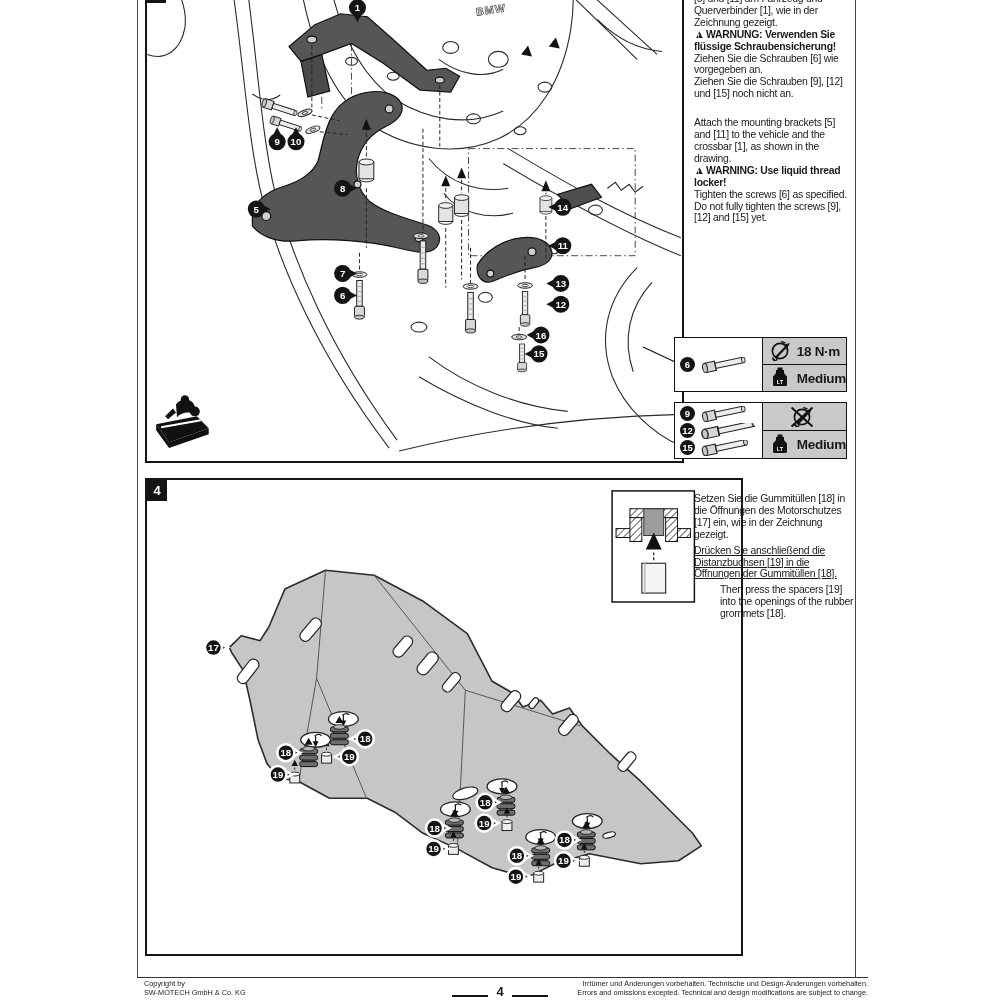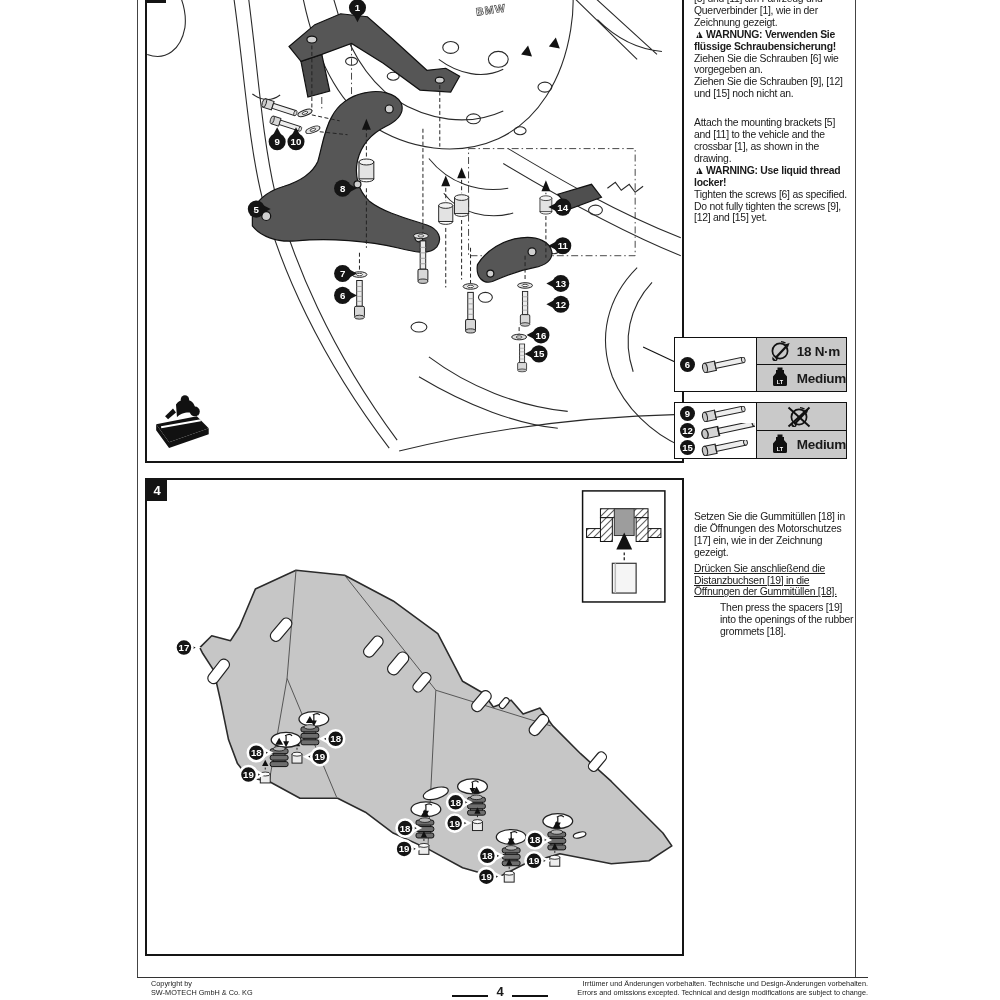--- a/index.html
+++ b/index.html
@@ -1,53 +1,53 @@
 <!DOCTYPE html>
 <html><head>
 <meta charset="utf-8">
 <style>
   html,body{margin:0;padding:0;background:#fff;}
   #page{position:relative;width:1000px;height:1000px;background:#fff;overflow:hidden;
         font-family:"Liberation Sans",sans-serif;color:#1a1a1a;}
   .vline{position:absolute;width:1px;background:#444;top:0;height:977px;}
   .panel{position:absolute;border:2px solid #151515;background:#fff;box-sizing:border-box;}
   #panel3{left:145px;top:-20px;width:539px;height:483px;z-index:1;}
-  #panel4{left:145px;top:478px;width:539px;height:478px;z-index:1;}
+  #panel4{left:145px;top:478px;width:598px;height:478px;z-index:1;}
   .panel svg{position:absolute;left:0;top:0;width:100%;height:100%;}
   .stepbox{position:absolute;background:#141414;color:#fff;z-index:6;
            display:flex;align-items:center;justify-content:center;
            font-weight:bold;font-size:13px;}
   #step3box{left:147px;top:-16px;width:19px;height:19px;}
   #step4box{left:147px;top:480px;width:20px;height:21px;}
   .txtcol{position:absolute;left:694px;width:160px;z-index:2;}
-  #col3{top:-7px;} #col4{top:511px;}
+  #col3{top:-7px;} #col4{top:493px;}
   .txtcol p{margin:0;font-size:10.4px;line-height:11.9px;letter-spacing:-0.25px;}
   .txtcol p.b{font-weight:bold;}
   .tri{display:inline-block;position:relative;width:12px;font-style:normal;}
   .tri .t1{font-size:11px;color:#111;}
   .tri .t2{position:absolute;left:3.6px;top:2.4px;font-size:7px;color:#fff;font-weight:bold;}
   #torque-wrap{position:absolute;left:674px;top:337px;z-index:4;display:flex;
                flex-direction:column;gap:10px;}
   .tbox{display:flex;border:1.6px solid #111;background:#fff;width:173px;box-sizing:border-box;}
   .tleft{width:85px;display:flex;flex-direction:column;justify-content:center;
          padding:2px 0 2px 5px;gap:1px;}
   .prow{display:flex;align-items:center;gap:2px;}
   .trows{flex:1;border-left:1.6px solid #111;display:flex;flex-direction:column;}
-  .trow{flex:1;background:#c9c9c9;display:flex;align-items:center;padding-left:11px;gap:5px;}
+  .trow{flex:1;background:#c9c9c9;display:flex;align-items:center;padding-left:5px;gap:5px;}
   .trow+.trow{border-top:1.6px solid #111;}
   .tlabel{font-weight:bold;font-size:13.5px;letter-spacing:-0.3px;}
   .ticon{width:24px;height:24px;flex:0 0 auto;}
   .ticon .lt{font:bold 5.5px "Liberation Sans",sans-serif;fill:#fff;text-anchor:middle;}
   .mini{width:15px;height:15px;border-radius:50%;background:#141414;color:#fff;
         font-size:9.5px;font-weight:bold;display:inline-flex;align-items:center;
         justify-content:center;flex:0 0 auto;}
   .pscrew{height:16px;}
   #footer-line{position:absolute;left:137px;top:977px;width:731px;height:1.2px;background:#333;}
   .foot{position:absolute;top:980px;font-size:7.3px;line-height:8.6px;color:#222;}
-  #foot-left{left:151px;}
+  #foot-left{left:144px;}
   #foot-right{right:132px;text-align:right;}
   #pageno{position:absolute;left:0;right:0;top:984px;text-align:center;
           font-weight:bold;font-size:13px;z-index:3;}
   .pagedash{position:absolute;top:995px;height:1.5px;background:#111;width:36px;}
 </style>
 </head>
 <body>
 
 <svg width="0" height="0" style="position:absolute" aria-hidden="true">
   <defs>

